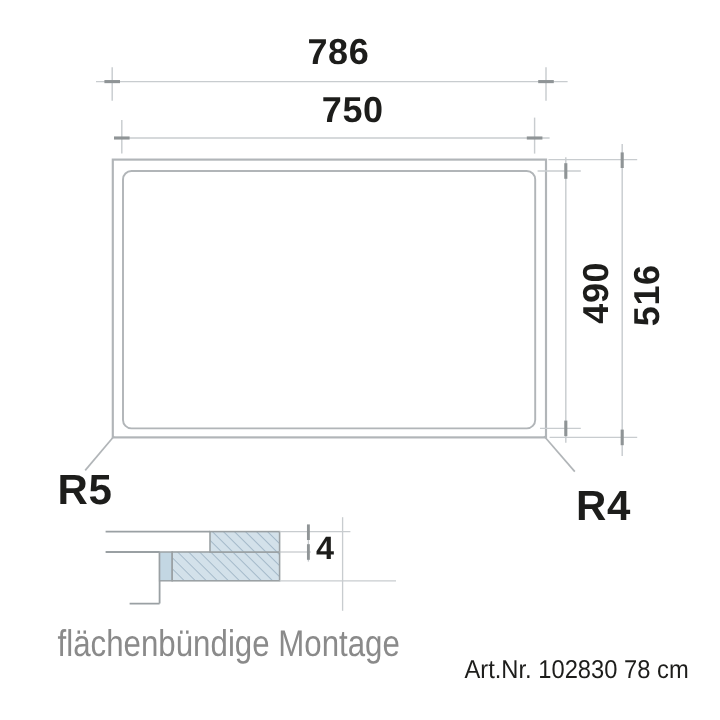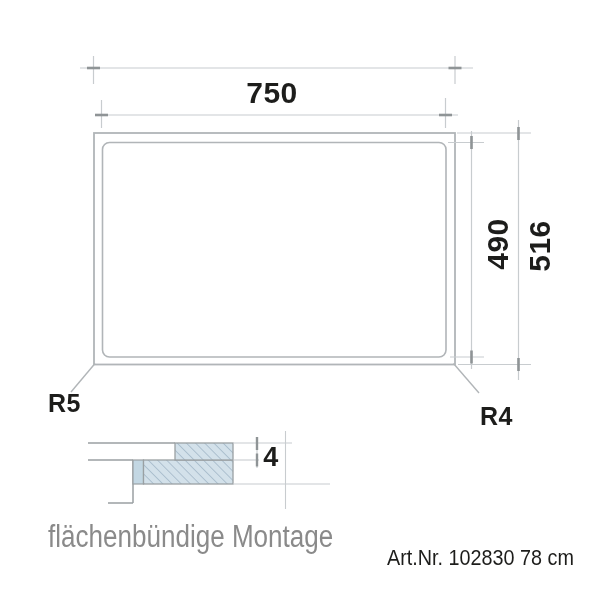--- a/index.html
+++ b/index.html
@@ -8,21 +8,21 @@
     font-family:"Liberation Sans", sans-serif;
   }
   #drawing-svg{position:absolute;left:0;top:0;}
   .dim-text{
     position:absolute;color:#1d1d1b;font-weight:bold;font-size:30px;line-height:1;
     white-space:nowrap;letter-spacing:0.5px;
   }
   .center-x{transform:translateX(-50%);}
   .rot{transform:translate(-50%,-50%) rotate(-90deg);}
   #label-4{font-size:27px;transform:translate(-50%,-50%);}
-  #label-r5,#label-r4{font-size:25px;}
+  #label-r5,#label-r4{font-size:35px;}
   #caption{
     position:absolute;left:48px;top:520px;color:#8a8a8a;font-size:31px;line-height:1.1;
     transform:scaleX(0.84);transform-origin:left top;white-space:nowrap;font-weight:normal;
   }
   #artnr{
     position:absolute;left:387px;top:546px;color:#1d1d1b;font-size:21.5px;line-height:1.2;
     transform:scaleX(0.92);transform-origin:left top;white-space:nowrap;font-weight:normal;
   }
 </style>
 </head>
@@ -93,22 +93,23 @@
         <line x1="233" y1="460" x2="259" y2="460"></line>
         <line x1="233" y1="484" x2="330" y2="484"></line>
         <line x1="257" y1="438" x2="257" y2="468"></line>
         <line x1="285.5" y1="431" x2="285.5" y2="509"></line>
       </g>
       <line x1="257" y1="437" x2="257" y2="450" stroke="#8f9496" stroke-width="2.4"></line>
       <line x1="257" y1="453.5" x2="257" y2="466.5" stroke="#8f9496" stroke-width="2.4"></line>
     </g>
   </svg>
 
+  <div class="dim-text center-x" style="left:282px;top:29px;">786</div>
 
-  <div class="dim-text center-x" style="left:272px;top:78px;">750</div>
+  <div class="dim-text center-x" style="left:294px;top:78px;">750</div>
 
   <div class="dim-text rot" style="left:498px;top:244px;">490</div>
 
   <div class="dim-text rot" style="left:540px;top:246px;">516</div>
 
   <div class="dim-text" id="label-r5" style="left:48px;top:391px;">R5</div>
 
   <div class="dim-text" id="label-r4" style="left:480px;top:404px;">R4</div>
 
   <div class="dim-text" id="label-4" style="left:271px;top:457px;">4</div>

